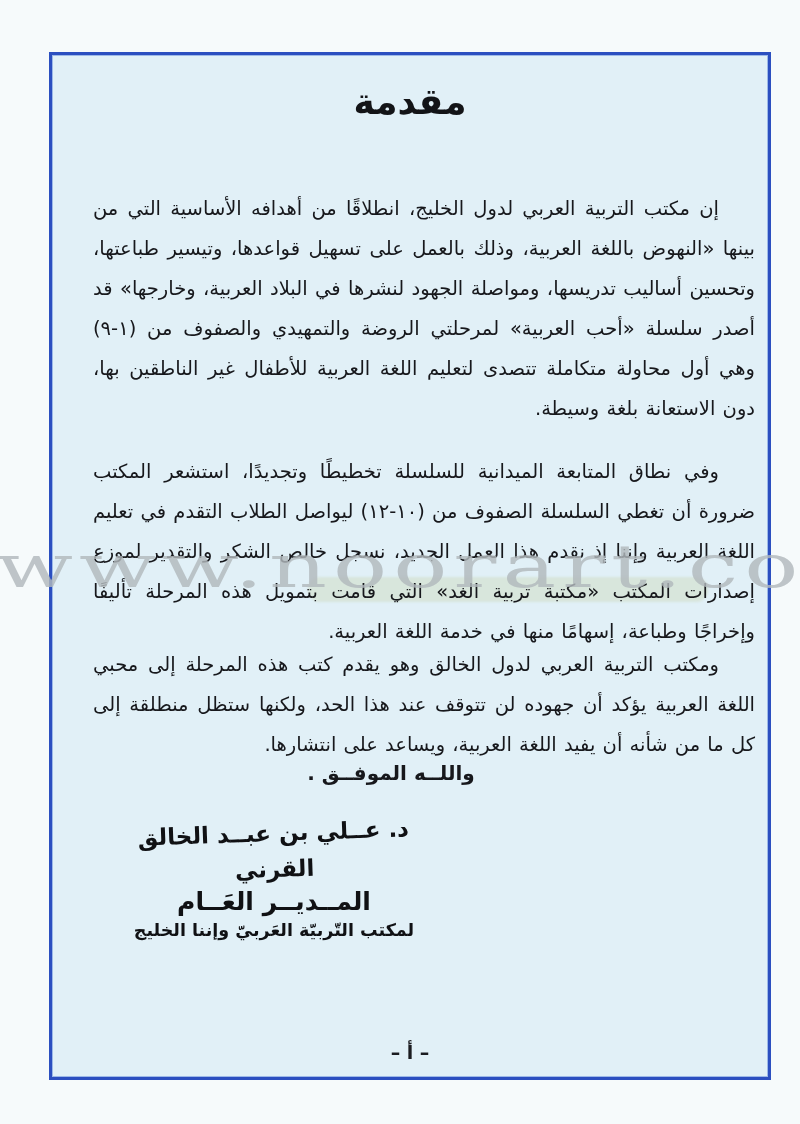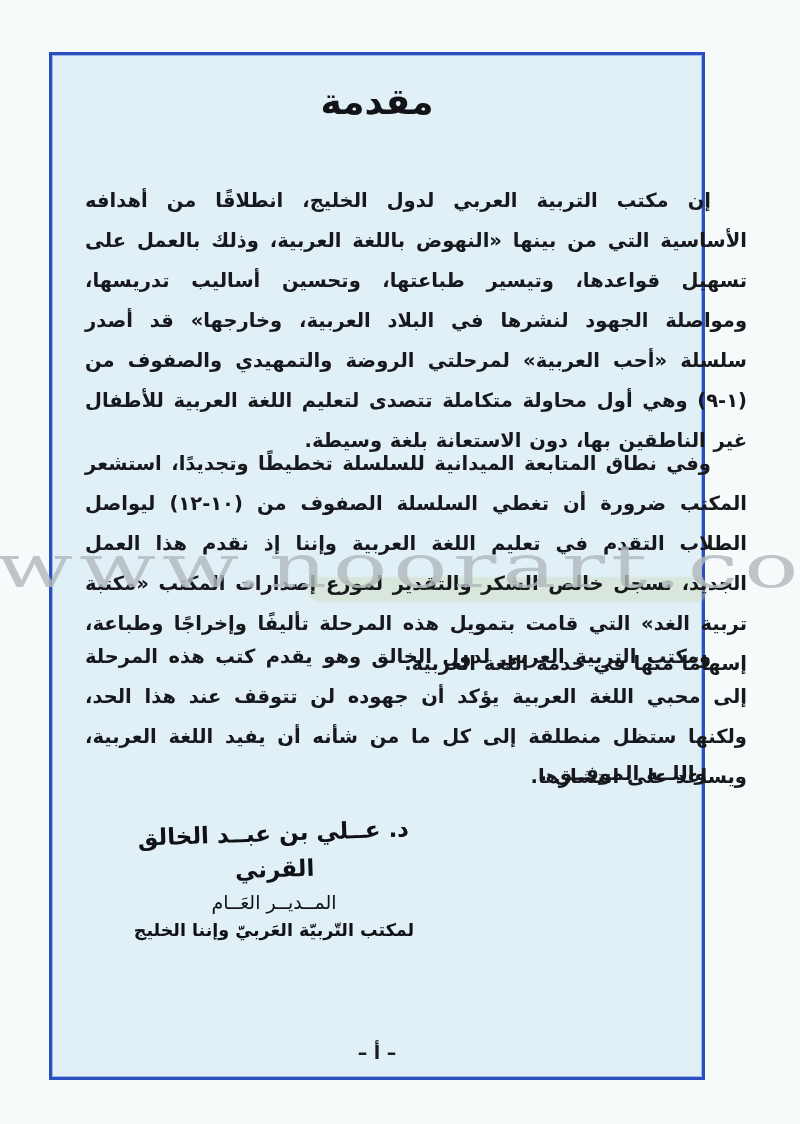--- a/index.html
+++ b/index.html
@@ -10,21 +10,21 @@
     font-family: "DejaVu Sans", sans-serif;
     position: relative;
   }
   .page {
     position: absolute; inset: 0;
     width: 800px; height: 1124px;
   }
   .frame {
     position: absolute;
     left: 49px; top: 52px;
-    width: 656px; height: 1028px;
+    width: 722px; height: 1028px;
     box-sizing: border-box;
     background: #e1f0f7;
     border: 3px solid #2b4fc0;
     box-shadow: 0 0 0 1px #9db9e8 inset;
     z-index: 1;
   }
   .frame * { direction: rtl; }
   .title {
     position: absolute;
     top: 26px; left: 0; right: 0;
@@ -32,57 +32,57 @@
     text-align: center;
     font-size: 36px;
     font-weight: bold;
     color: #131417;
     letter-spacing: 1px;
   }
   .body-par {
     position: absolute;
     left: 25px;
     width: 662px;
-    margin: 8px;
+    margin: 16px;
     font-size: 19.5px;
-    font-weight: bold;
+    font-weight: normal;
     line-height: 40px;
     color: #17181c;
     text-align: justify;
     text-indent: 36px;
     word-spacing: 1px;
   }
   .p1 { top: 118px; }
   .p2 { top: 381px; }
   .p3 { top: 574px; }
   .closing {
     position: absolute;
-    top: 706px; left: 13px; width: 662px;
-    text-align: right;
+    top: 706px; left: 28px; width: 662px;
+    text-align: center;
     transform: translateX(-20px);
     font-size: 20px;
     font-weight: bold;
     color: #17181c;
   }
   .signature {
     position: absolute;
     top: 760px; left: 62px;
     width: 320px;
     text-align: center;
     color: #101114;
   }
   .sig-name {
     font-size: 23px;
     font-weight: bold;
     line-height: 36px;
     transform: rotate(-2deg);
   }
   .sig-title {
-    font-size: 19px;
-    font-weight: normal;
+    font-size: 25px;
+    font-weight: bold;
     line-height: 30px;
   }
   .sig-org {
     font-size: 17.5px;
     font-weight: bold;
     line-height: 27px;
   }
   .pagenum {
     position: absolute;
     top: 986px; left: 0; right: 0;

